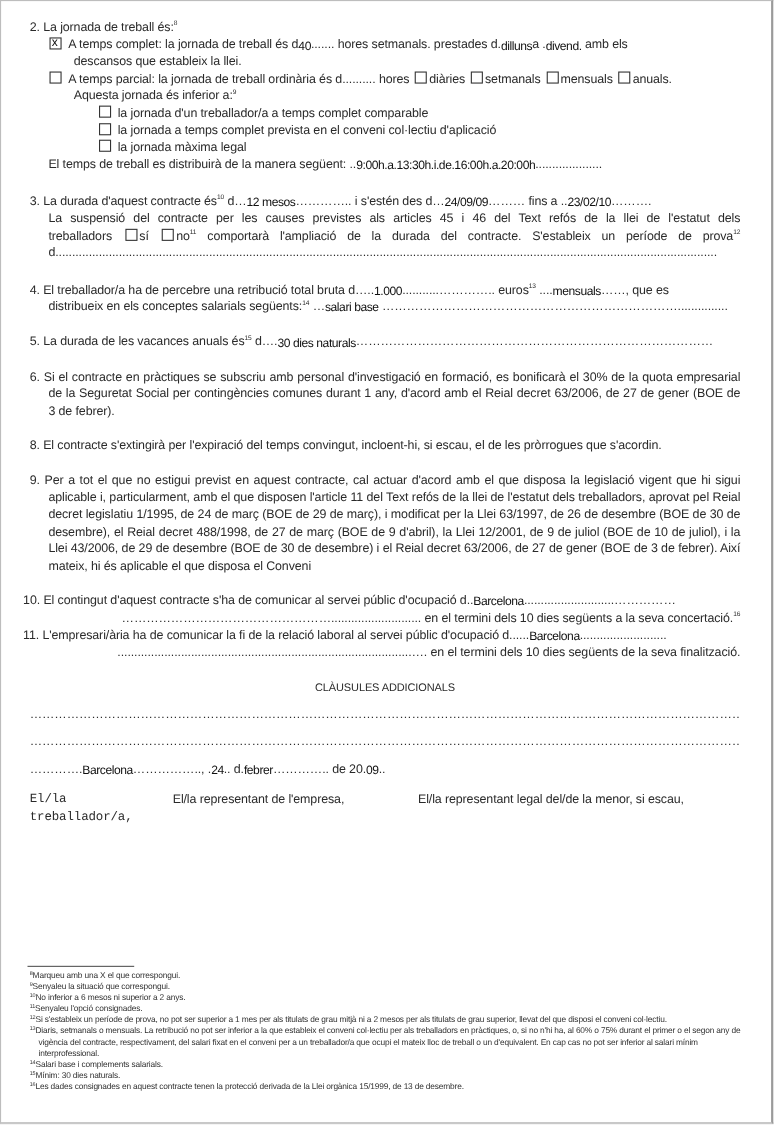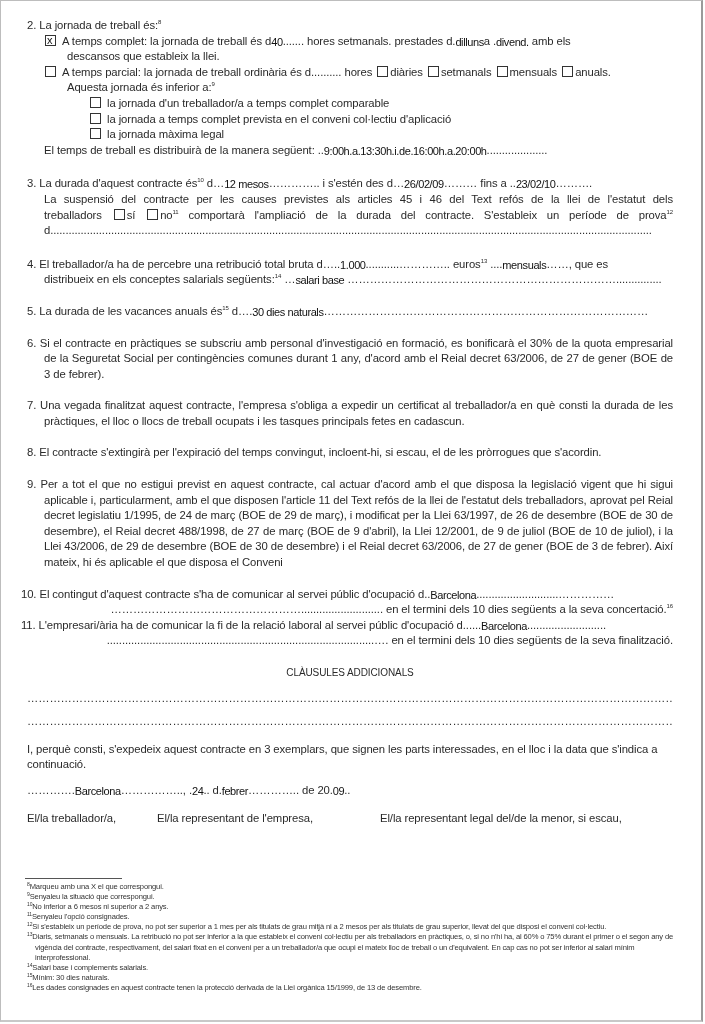--- a/index.html
+++ b/index.html
@@ -33,21 +33,21 @@
   }
   .cb.sm { margin-right: 2px; margin-left: 2px; }
   .cb .x {
     position: absolute; left: 1px; top: -3px; font-size: 11px; line-height: 14px;
     color: #111; text-indent: 0;
   }
   .right { text-align: right; }
   .heading { text-align: center; margin: 12px 0 8px 0; font-size: 10px; }
   .dotline { white-space: nowrap; overflow: hidden; }
   .sigs { display: flex; margin-top: 12px; }
-  .sig1 { width: 130px; }
+  .sig1 { width: 130px; font-family: Liberation Mono, monospace; }
   .sig2 { width: 223px; }
   .footnotes {
     position: absolute; left: 27px; top: 878px; width: 650px;
     font-size: 7.6px; line-height: 10.1px; color: #333; letter-spacing: -0.15px;
   }
   .fnrule { width: 97px; border-top: 1px solid #555; margin-bottom: 3px; margin-left: -2px; }
   .fn { padding-left: 8px; text-indent: -8px; }
   .fn sup { font-size: 5px; vertical-align: 3px; }
 </style>
 </head>
@@ -70,42 +70,39 @@
       <span class="cb sm"></span><span>anuals.</span><br>
       <span>Aquesta jornada és inferior a:</span><sup>9</sup>
     </p>
     <p class="ind3"><span class="cb"></span><span>la jornada d'un treballador/a a temps complet comparable</span></p>
     <p class="ind3"><span class="cb"></span><span>la jornada a temps complet prevista en el conveni col·lectiu d'aplicació</span></p>
     <p class="ind3"><span class="cb"></span><span>la jornada màxima legal</span></p>
     <p class="ind1"><span>El temps de treball es distribuirà de la manera següent: ..</span><span class="fill">9:00h.a.13:30h.i.de.16:00h.a.20:00h</span><span>....................</span></p>
   </div>
 
   <div class="para" style="margin-top:18px;">
-    <p><span>3. La durada d'aquest contracte és</span><sup>10</sup><span> d…</span><span class="fill">12 mesos</span><span>………….. i s'estén des d…</span><span class="fill">26/02/09</span><span>……… fins a ..</span><span class="fill">23/02/10</span><span>……….</span></p>
+    <p><span>3. La durada d'aquest contracte és</span><sup>10</sup><span> d…</span><span class="fill">12 mesos</span><span>………….. i s'estén des d…</span><span class="fill">24/09/09</span><span>……… fins a ..</span><span class="fill">23/02/10</span><span>……….</span></p>
     <p class="ind1" style="text-align:justify;text-align-last:justify;">La suspensió del contracte per les causes previstes als articles 45 i 46 del Text refós de la llei de l'estatut dels</p>
     <p class="ind1" style="text-align:justify;text-align-last:justify;"><span>treballadors </span> <span class="cb sm"></span><span>sí</span> <span class="cb sm"></span><span>no</span><sup>11</sup><span> comportarà l'ampliació de la durada del contracte. S'estableix un període de prova</span><sup>12</sup></p>
     <p class="ind1 dotline">d......................................................................................................................................................................................................</p>
   </div>
 
   <div class="para" style="margin-top:18px;">
     <p><span>4. El treballador/a ha de percebre una retribució total bruta d…..</span><span class="fill">1.000</span><span>...........………….. euros</span><sup>13</sup><span> ....</span><span class="fill">mensuals</span><span>……, que es</span></p>
     <p class="ind1 dotline"><span>distribueix en els conceptes salarials següents:</span><sup>14</sup><span> …</span><span class="fill">salari base</span><span> ………………………………………………………………...............</span></p>
   </div>
 
   <div class="para" style="margin-top:16px;">
     <p class="dotline"><span>5. La durada de les vacances anuals és</span><sup>15</sup><span> d….</span><span class="fill">30 dies naturals</span><span>……………………………………………………………………………</span></p>
   </div>
 
   <div class="para" style="margin-top:16px;">
     <p class="hang">6. Si el contracte en pràctiques se subscriu amb personal d'investigació en formació, es bonificarà el 30% de la quota empresarial de la Seguretat Social per contingències comunes durant 1 any, d'acord amb el Reial decret 63/2006, de 27 de gener (BOE de 3 de febrer).</p>
   </div>
 
-  <div class="para" style="margin-top:16px;">
-    <p class="hang">7. Una vegada finalitzat aquest contracte, l'empresa s'obliga a expedir un certificat al treballador/a en què consti la durada de les pràctiques, el lloc o llocs de treball ocupats i les tasques principals fetes en cadascun.</p>
-  </div>
 
   <div class="para" style="margin-top:16px;">
     <p class="hang">8. El contracte s'extingirà per l'expiració del temps convingut, incloent-hi, si escau, el de les pròrrogues que s'acordin.</p>
   </div>
 
   <div class="para" style="margin-top:16px;">
     <p class="hang">9. Per a tot el que no estigui previst en aquest contracte, cal actuar d'acord amb el que disposa la legislació vigent que hi sigui aplicable i, particularment, amb el que disposen l'article 11 del Text refós de la llei de l'estatut dels treballadors, aprovat pel Reial decret legislatiu 1/1995, de 24 de març (BOE de 29 de març), i modificat per la Llei 63/1997, de 26 de desembre (BOE de 30 de desembre), el Reial decret 488/1998, de 27 de març (BOE de 9 d'abril), la Llei 12/2001, de 9 de juliol (BOE de 10 de juliol), i la Llei 43/2006, de 29 de desembre (BOE de 30 de desembre) i el Reial decret 63/2006, de 27 de gener (BOE de 3 de febrer). Així mateix, hi és aplicable el que disposa el Conveni</p>
   </div>
 
   <div style="margin-top:16px;">
@@ -115,21 +112,20 @@
 
   <div class="para">
     <p class="dotline" style="margin-left:-6px;"><span>11. L'empresari/ària ha de comunicar la fi de la relació laboral al servei públic d'ocupació d......</span><span class="fill">Barcelona</span><span>..........................</span></p>
     <p class="right">........................................................................................…. en el termini dels 10 dies següents de la seva finalització.</p>
   </div>
 
   <p class="heading" style="margin-top:16px;">CLÀUSULES ADDICIONALS</p>
   <p class="dotline" style="margin-top:10px;">……………………………………………………………………………………………………………………………………………………………………………</p>
   <p class="dotline" style="margin-top:8px;">……………………………………………………………………………………………………………………………………………………………………………</p>
 
-  <p style="margin-top:12px;">I, perquè consti, s'expedeix aquest contracte en 3 exemplars, que signen les parts interessades, en el lloc i la data que s'indica a continuació.</p>
   <p style="margin-top:10px;"><span>………….</span><span class="fill">Barcelona</span><span>…………….., .</span><span class="fill">24</span><span>.. d.</span><span class="fill">febrer</span><span>………….. de 20.</span><span class="fill">09</span><span>..</span></p>
 
   <div class="sigs">
     <span class="sig1">El/la treballador/a,</span>
     <span class="sig2">El/la representant de l'empresa,</span>
     <span>El/la representant legal del/de la menor, si escau,</span>
   </div>
 </div>
 
 <div class="footnotes">

